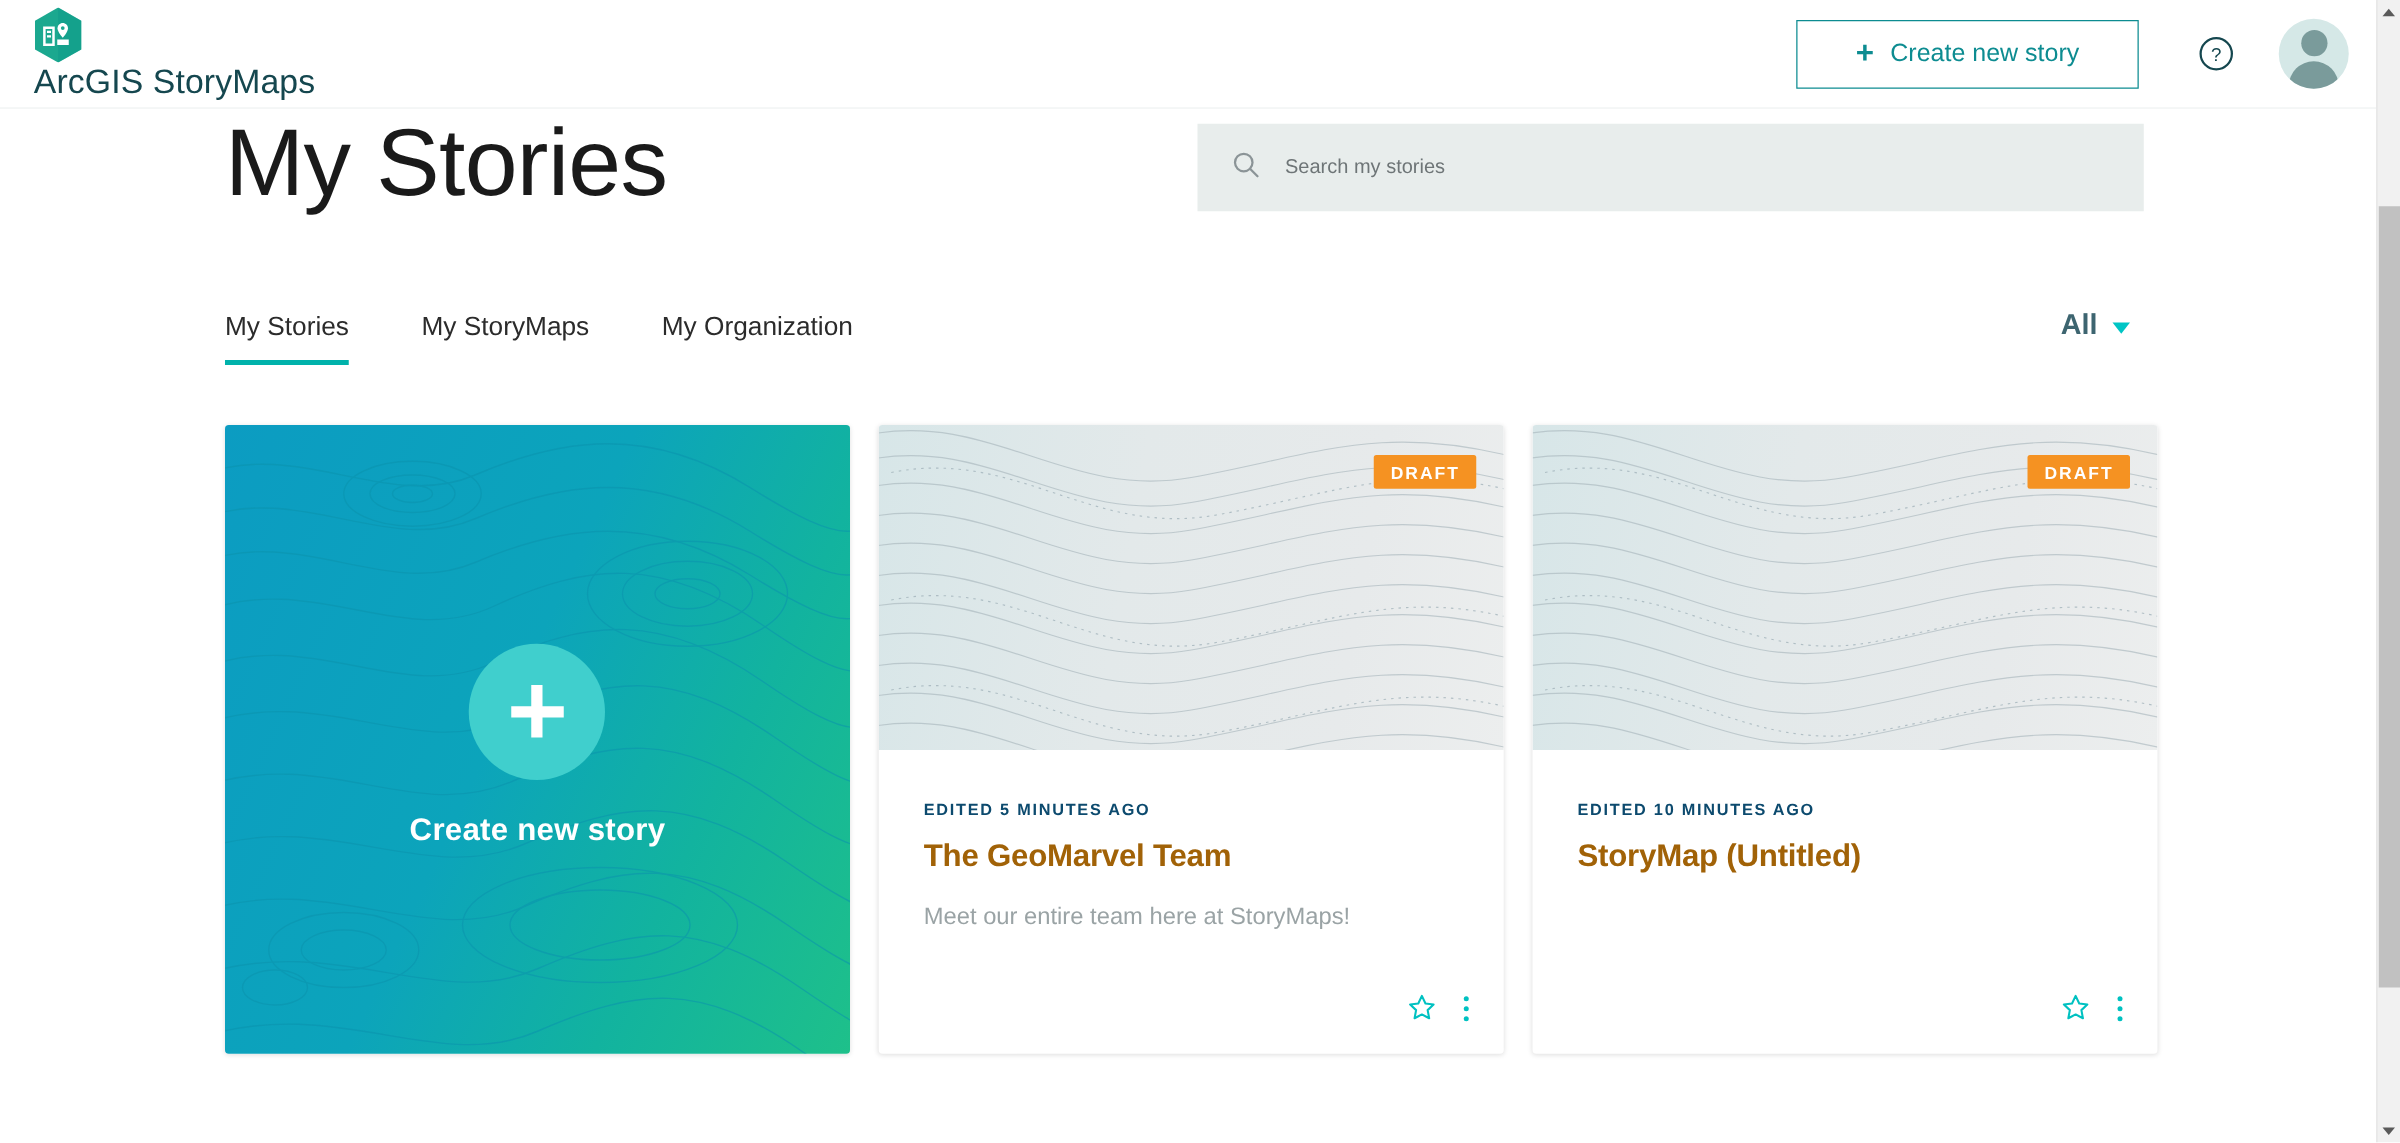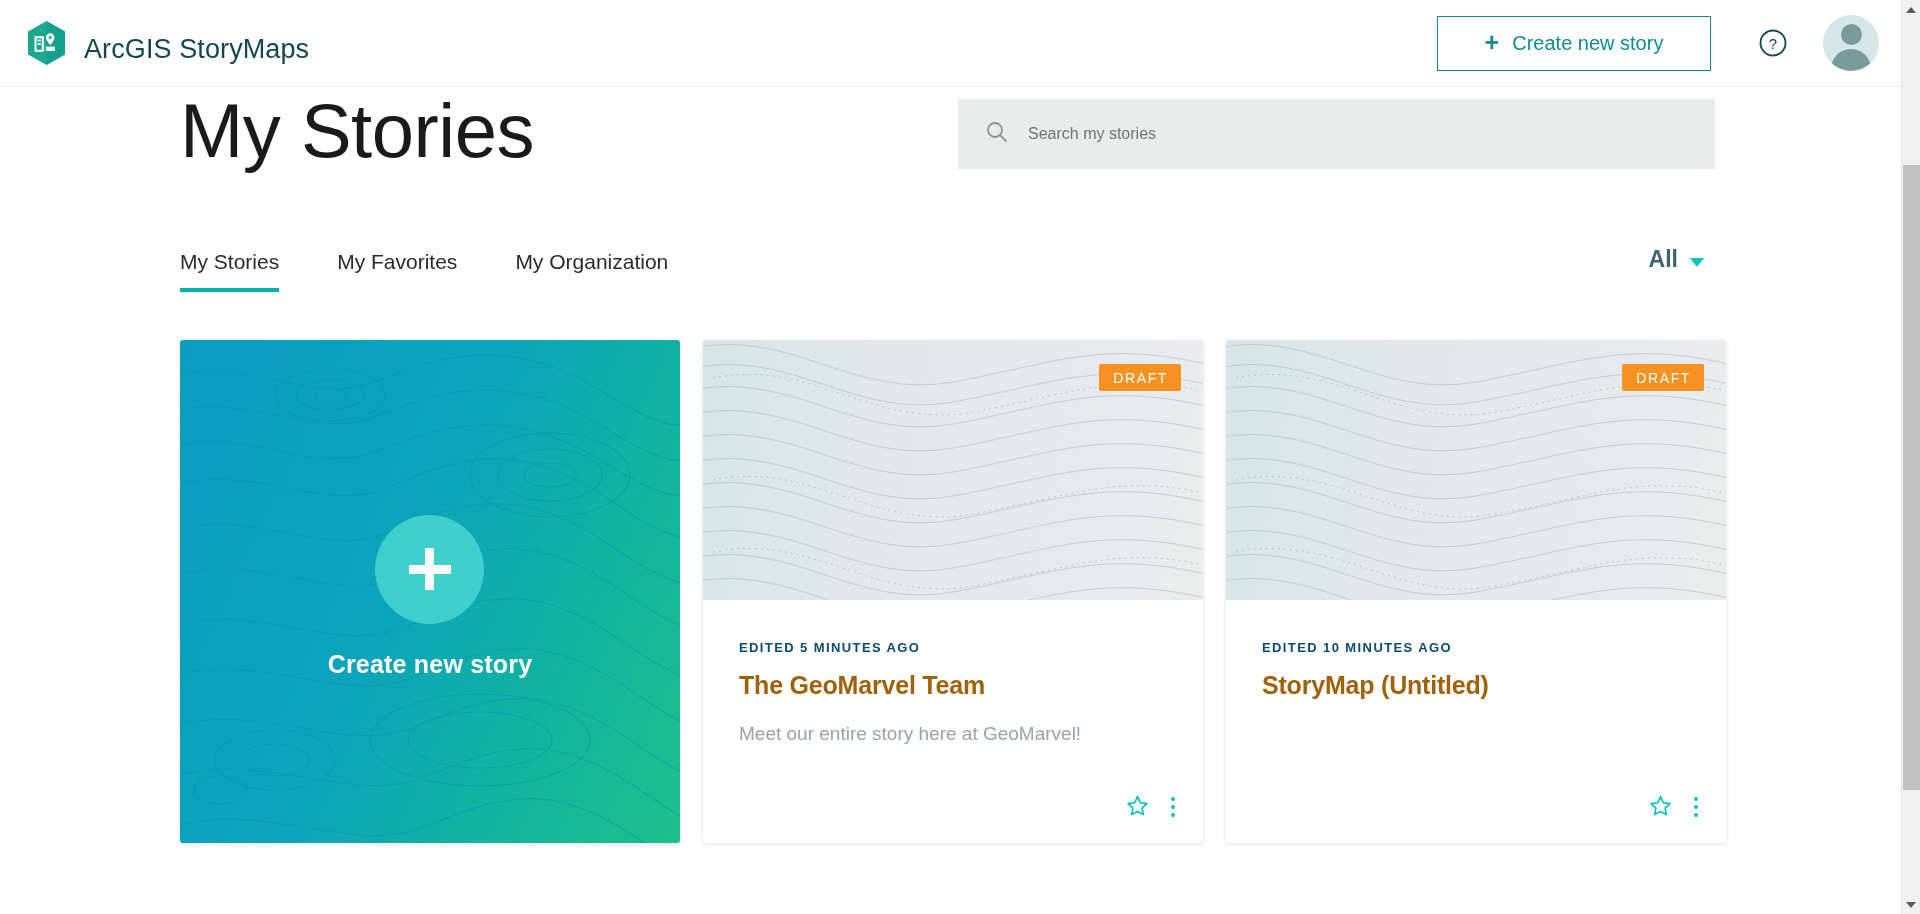--- a/index.html
+++ b/index.html
@@ -28,24 +28,25 @@
     width: 1901px;
     height: 87px;
     background: #ffffff;
     border-bottom: 1px solid #eceff0;
     display: flex;
     align-items: center;
   }
 
   .brand {
     display: flex;
-    align-items: flex-end;
+    align-items: flex-start;
     margin-left: 27px;
-    gap: 18px;
-    cursor: pointer;
+    gap: 0;
+    cursor: pointer;
+    flex-direction: column;
   }
 
   .brand-logo {
     width: 39px;
     height: 44px;
     position: relative;
     display: block;
   }
 
   .brand-title {
@@ -330,21 +331,21 @@
     overflow: hidden;
   }
   .thumb svg { position: absolute; inset: 0; width: 100%; height: 100%; }
 
   .badge {
     position: absolute;
     top: 24px; right: 22px;
     background: #f59222;
     color: #ffffff;
     font-size: 14px;
-    font-weight: 400;
+    font-weight: 700;
     letter-spacing: 1.6px;
     padding: 7px 13px 6px 14px;
     border-radius: 2px;
     z-index: 3;
     line-height: 1;
   }
 
   .card-body {
     padding: 40px 36px 0 36px;
   }
@@ -451,21 +452,21 @@
             <line x1="15.2" y1="15.2" x2="21" y2="21" stroke="#8b9497" stroke-width="1.8" stroke-linecap="round"></line>
           </svg>
         </span>
         <input class="search-input" type="text" placeholder="Search my stories" style="">
       </div>
     </div>
 
     <div class="tabs-row">
       <div class="tabs">
         <button class="tab active">My Stories</button>
-        <button class="tab">My Favorites</button>
+        <button class="tab">My StoryMaps</button>
         <button class="tab">My Organization</button>
       </div>
 
       <div class="filter">
         <span class="filter-label">All</span>
         <span class="filter-caret"></span>
       </div>
     </div>
 
     <div class="grid">
@@ -526,21 +527,21 @@
               <path d="M10 38 C110 18 170 90 270 72 S420 28 520 56"></path>
               <path d="M10 140 C110 120 170 192 270 174 S420 130 520 158"></path>
               <path d="M10 212 C110 192 170 264 270 246 S420 202 520 230"></path>
             </g>
           </svg>
           <span class="badge">DRAFT</span>
         </div>
         <div class="card-body">
           <div class="edited">EDITED 5 MINUTES AGO</div>
           <div class="card-title">The GeoMarvel Team</div>
-          <div class="card-desc">Meet our entire story here at GeoMarvel!</div>
+          <div class="card-desc">Meet our entire team here at StoryMaps!</div>
         </div>
         <div class="card-footer">
           <button class="icon-btn">
             <svg width="25" height="25" viewBox="0 0 24 24">
               <path d="M12 2.6 l2.76 5.82 6.24 .82 -4.56 4.3 1.16 6.26 L12 16.85 6.4 19.8 7.56 13.54 3 9.24 l6.24-.82 Z" fill="none" stroke="#00c1c1" stroke-width="1.6" stroke-linejoin="round"></path>
             </svg>
           </button>
           <button class="icon-btn">
             <span class="kebab">
               <i></i>

